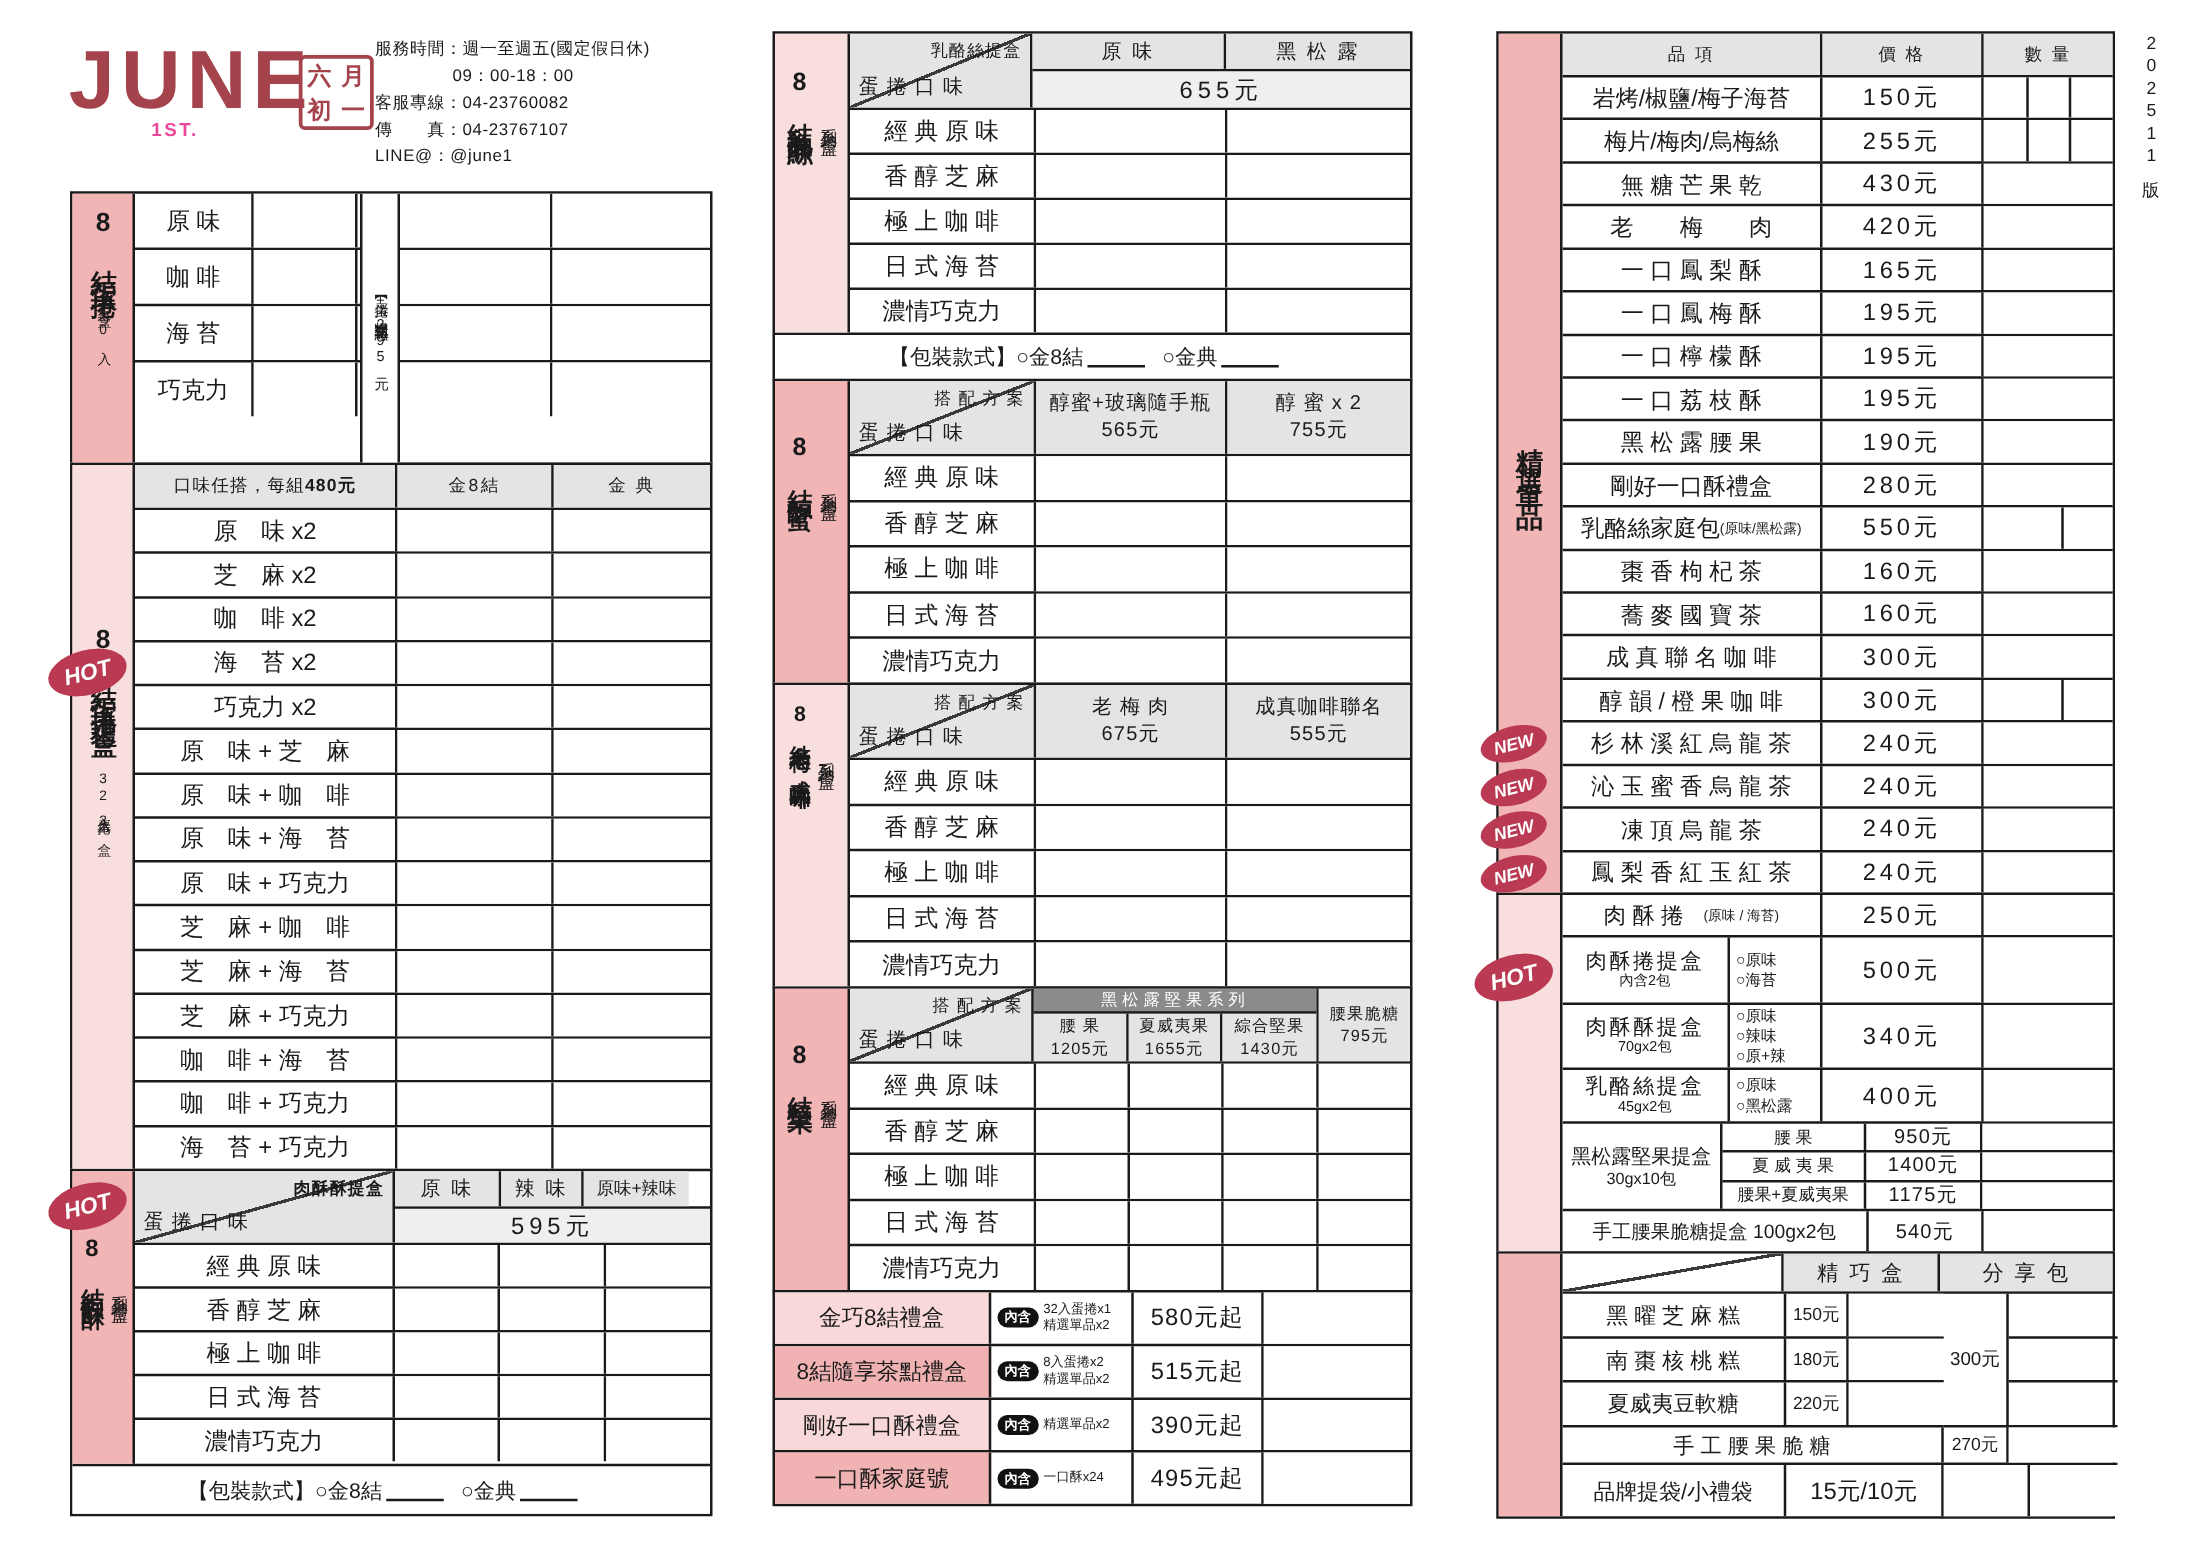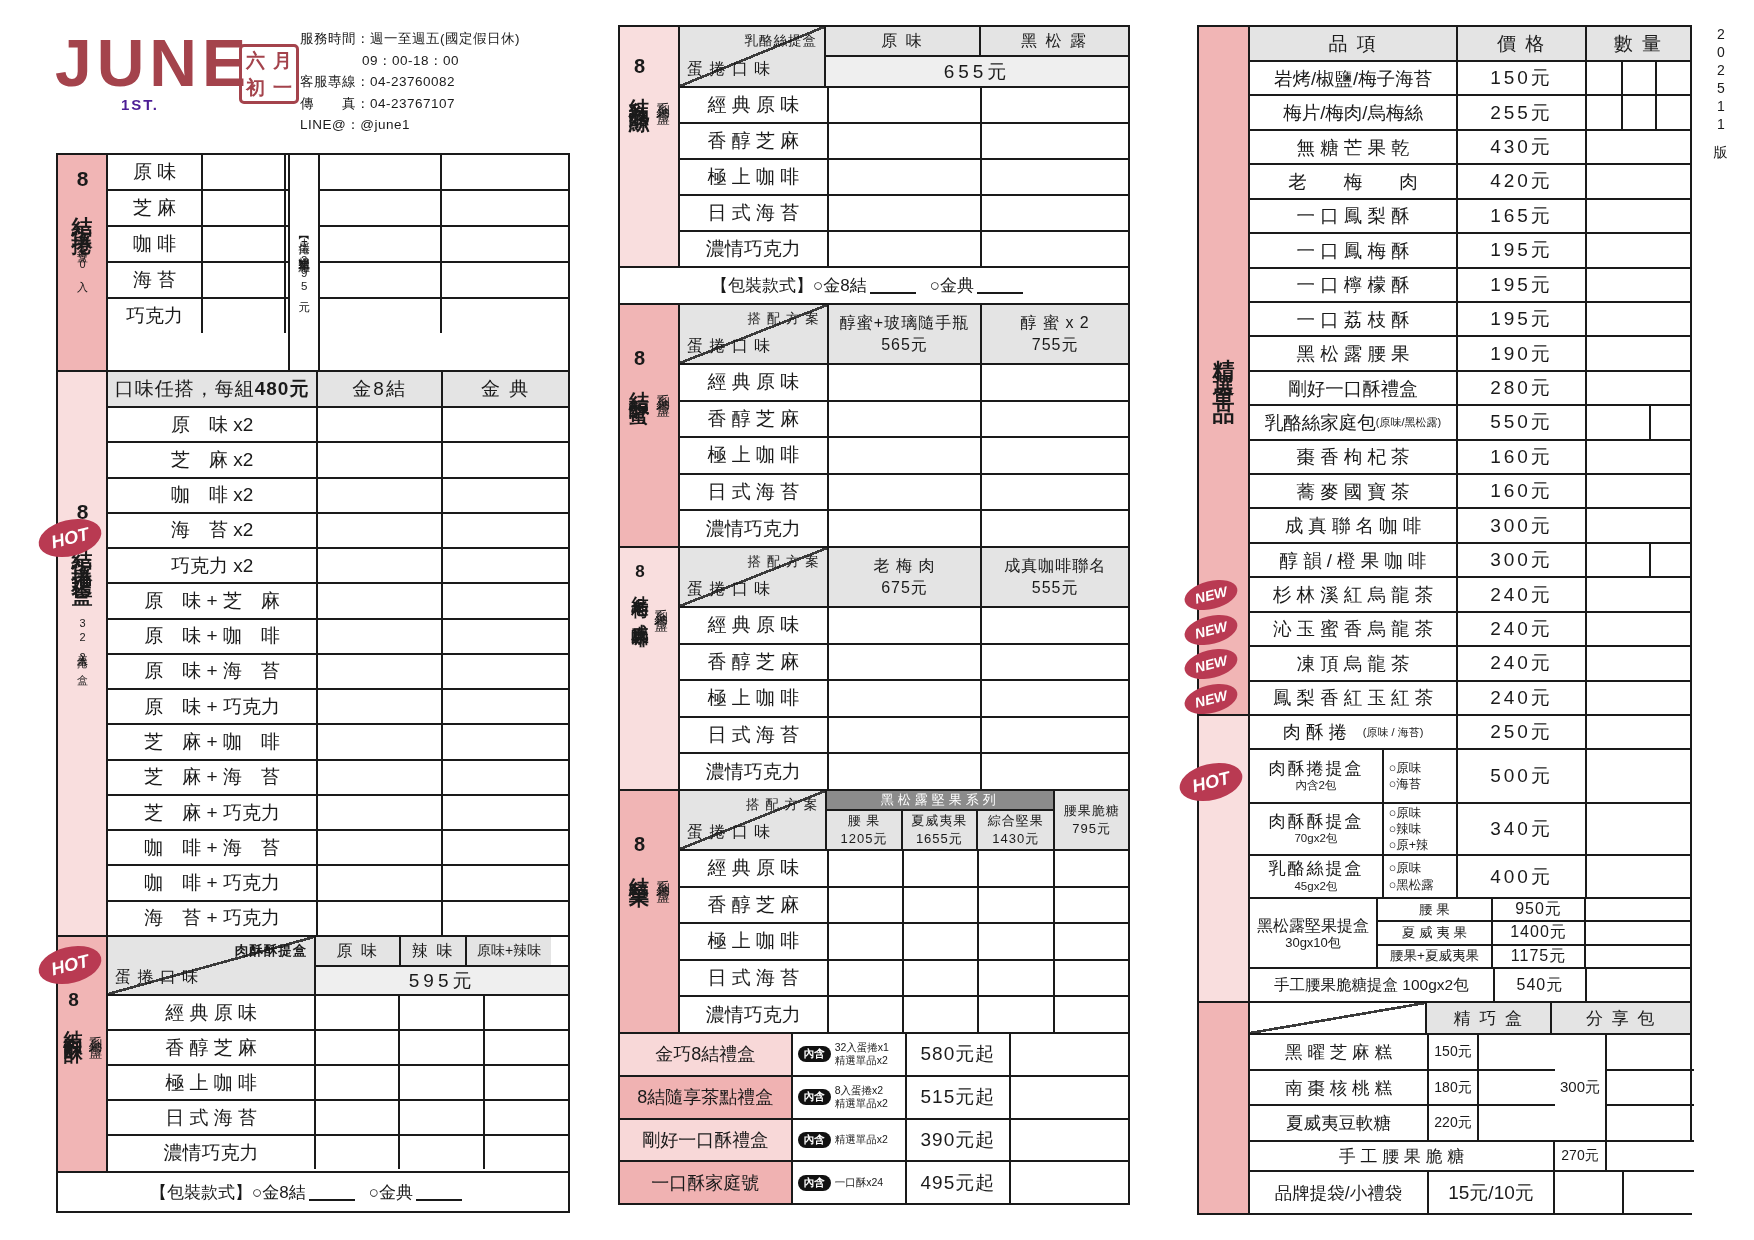--- a/index.html
+++ b/index.html
@@ -6,21 +6,21 @@
 html,body{width:1754px;height:1240px;background:#fff;font-family:"Liberation Sans","DejaVu Sans",sans-serif;color:#1a1a1a;position:relative;overflow:hidden}
 .sec{position:absolute;border:2px solid #1a1a1a;background:#fff}
 .row{display:flex;position:relative;border-bottom:2px solid #1a1a1a}
 .c{border-right:2px solid #1a1a1a;display:flex;align-items:center;justify-content:center;position:relative;text-align:center}
 .row .c:last-child{border-right:none}
 .rows{display:flex;flex-direction:column}
 .rows .row{flex:1 1 0}
 .rows .row:last-child,.krows>.row:last-child,.irows .row:last-child,.lbags{border-bottom:none}
 .rows3 .row:last-child{border-bottom:2px solid #1a1a1a}
 .subcol .row:last-child{border-bottom:none}
-.hd{background:#e4e4e4;font-size:19px;letter-spacing:2px}
+.hd{background:#e4e4e4;font-size:14px;letter-spacing:2px}
 .band{background:#efefef;font-size:19px;letter-spacing:4px;display:flex;align-items:center;justify-content:center}
 .dark{background:#8b8b8b;color:#fff;font-size:13px;letter-spacing:4px}
 .lab{font-size:19px}
 .price{font-size:19px;letter-spacing:3px}
 .lp{font-size:16px;letter-spacing:1px}
 .small{font-size:11px}
 .sp{width:32px}
 .h2l{flex-direction:column;line-height:1.35;font-size:16px;letter-spacing:1px}
 .strip{position:absolute;left:0;top:0;bottom:0;border-right:2px solid #1a1a1a;display:flex;flex-direction:column;align-items:center;z-index:1}
 .pm{background:#f1b5b5}
@@ -40,21 +40,21 @@
 .new{width:54px;height:28px;font-size:14px;left:-66px;top:3px}
 .pill{background:#111;color:#fff;font-size:10.5px;border-radius:9px;padding:1px 6px;margin-right:4px;white-space:nowrap;font-weight:bold}
 .pack{position:absolute;left:0;right:0;bottom:0;border-top:2px solid #1a1a1a;display:flex;align-items:center;justify-content:center;font-size:17px;background:#fff}
 .blank{display:inline-block;width:46px;height:17px;border-bottom:2px solid #1a1a1a;margin:0 14px 0 3px}
 .fill{background:#fff}
 .qdiv{position:absolute;top:0;bottom:0;border-left:2px solid #1a1a1a}
 .content{position:absolute;top:0;right:0;bottom:0}
 .vcol{position:absolute;top:0;bottom:0;width:32px;background:#fff;border-left:2px solid #1a1a1a;border-right:2px solid #1a1a1a;display:flex;align-items:center;justify-content:center;z-index:2}
 .vcol .vt{font-size:11.5px;letter-spacing:1px;line-height:1.1}
 .logo{font-weight:bold;font-size:66px;color:#a4434c;letter-spacing:5px;line-height:1}
-.logo-sub{position:absolute;left:66px;top:66px;font-size:15px;font-weight:bold;color:#4c1d95;letter-spacing:2px}
+.logo-sub{position:absolute;left:66px;top:66px;font-size:15px;font-weight:bold;color:#ec4899;letter-spacing:2px}
 .seal{position:absolute;left:184px;top:14px;width:60px;height:60px;border:3px solid #a4434c;border-radius:5px;display:grid;grid-template-columns:1fr 1fr;color:#a4434c;font-weight:bold;font-size:19px}
 .seal span{display:flex;align-items:center;justify-content:center}
 .contact{position:absolute;left:300px;top:28px;font-size:13.5px;line-height:1.6;letter-spacing:.5px}
 .contact .indent{text-indent:62px}
 .version{position:absolute;left:1712px;top:26px;font-size:14px;letter-spacing:2px}
 .opts{flex-direction:column;align-items:flex-start;justify-content:center;padding-left:5px;font-size:12.5px;line-height:1.3}
 .two{flex-direction:column;line-height:1.2}
 .two .t1{font-size:17px;letter-spacing:2px}
 .two .small{font-size:11.5px}
 .jlab{font-size:18.5px}
@@ -96,27 +96,20 @@
     <div class="rows" style="height:178px">
 
         <div class="row">
           <div class="c lab" style="width:96px">原 味</div>
           <div class="c fill" style="width:84px"></div>
           <div class="sp"></div>
           <div class="c fill" style="width:125px"></div>
           <div class="c fill" style="width:127px"></div>
         </div>
 
-        <div class="row">
-          <div class="c lab" style="width:96px">芝 麻</div>
-          <div class="c fill" style="width:84px"></div>
-          <div class="sp"></div>
-          <div class="c fill" style="width:125px"></div>
-          <div class="c fill" style="width:127px"></div>
-        </div>
 
         <div class="row">
           <div class="c lab" style="width:96px">咖 啡</div>
           <div class="c fill" style="width:84px"></div>
           <div class="sp"></div>
           <div class="c fill" style="width:125px"></div>
           <div class="c fill" style="width:127px"></div>
         </div>
 
         <div class="row">

